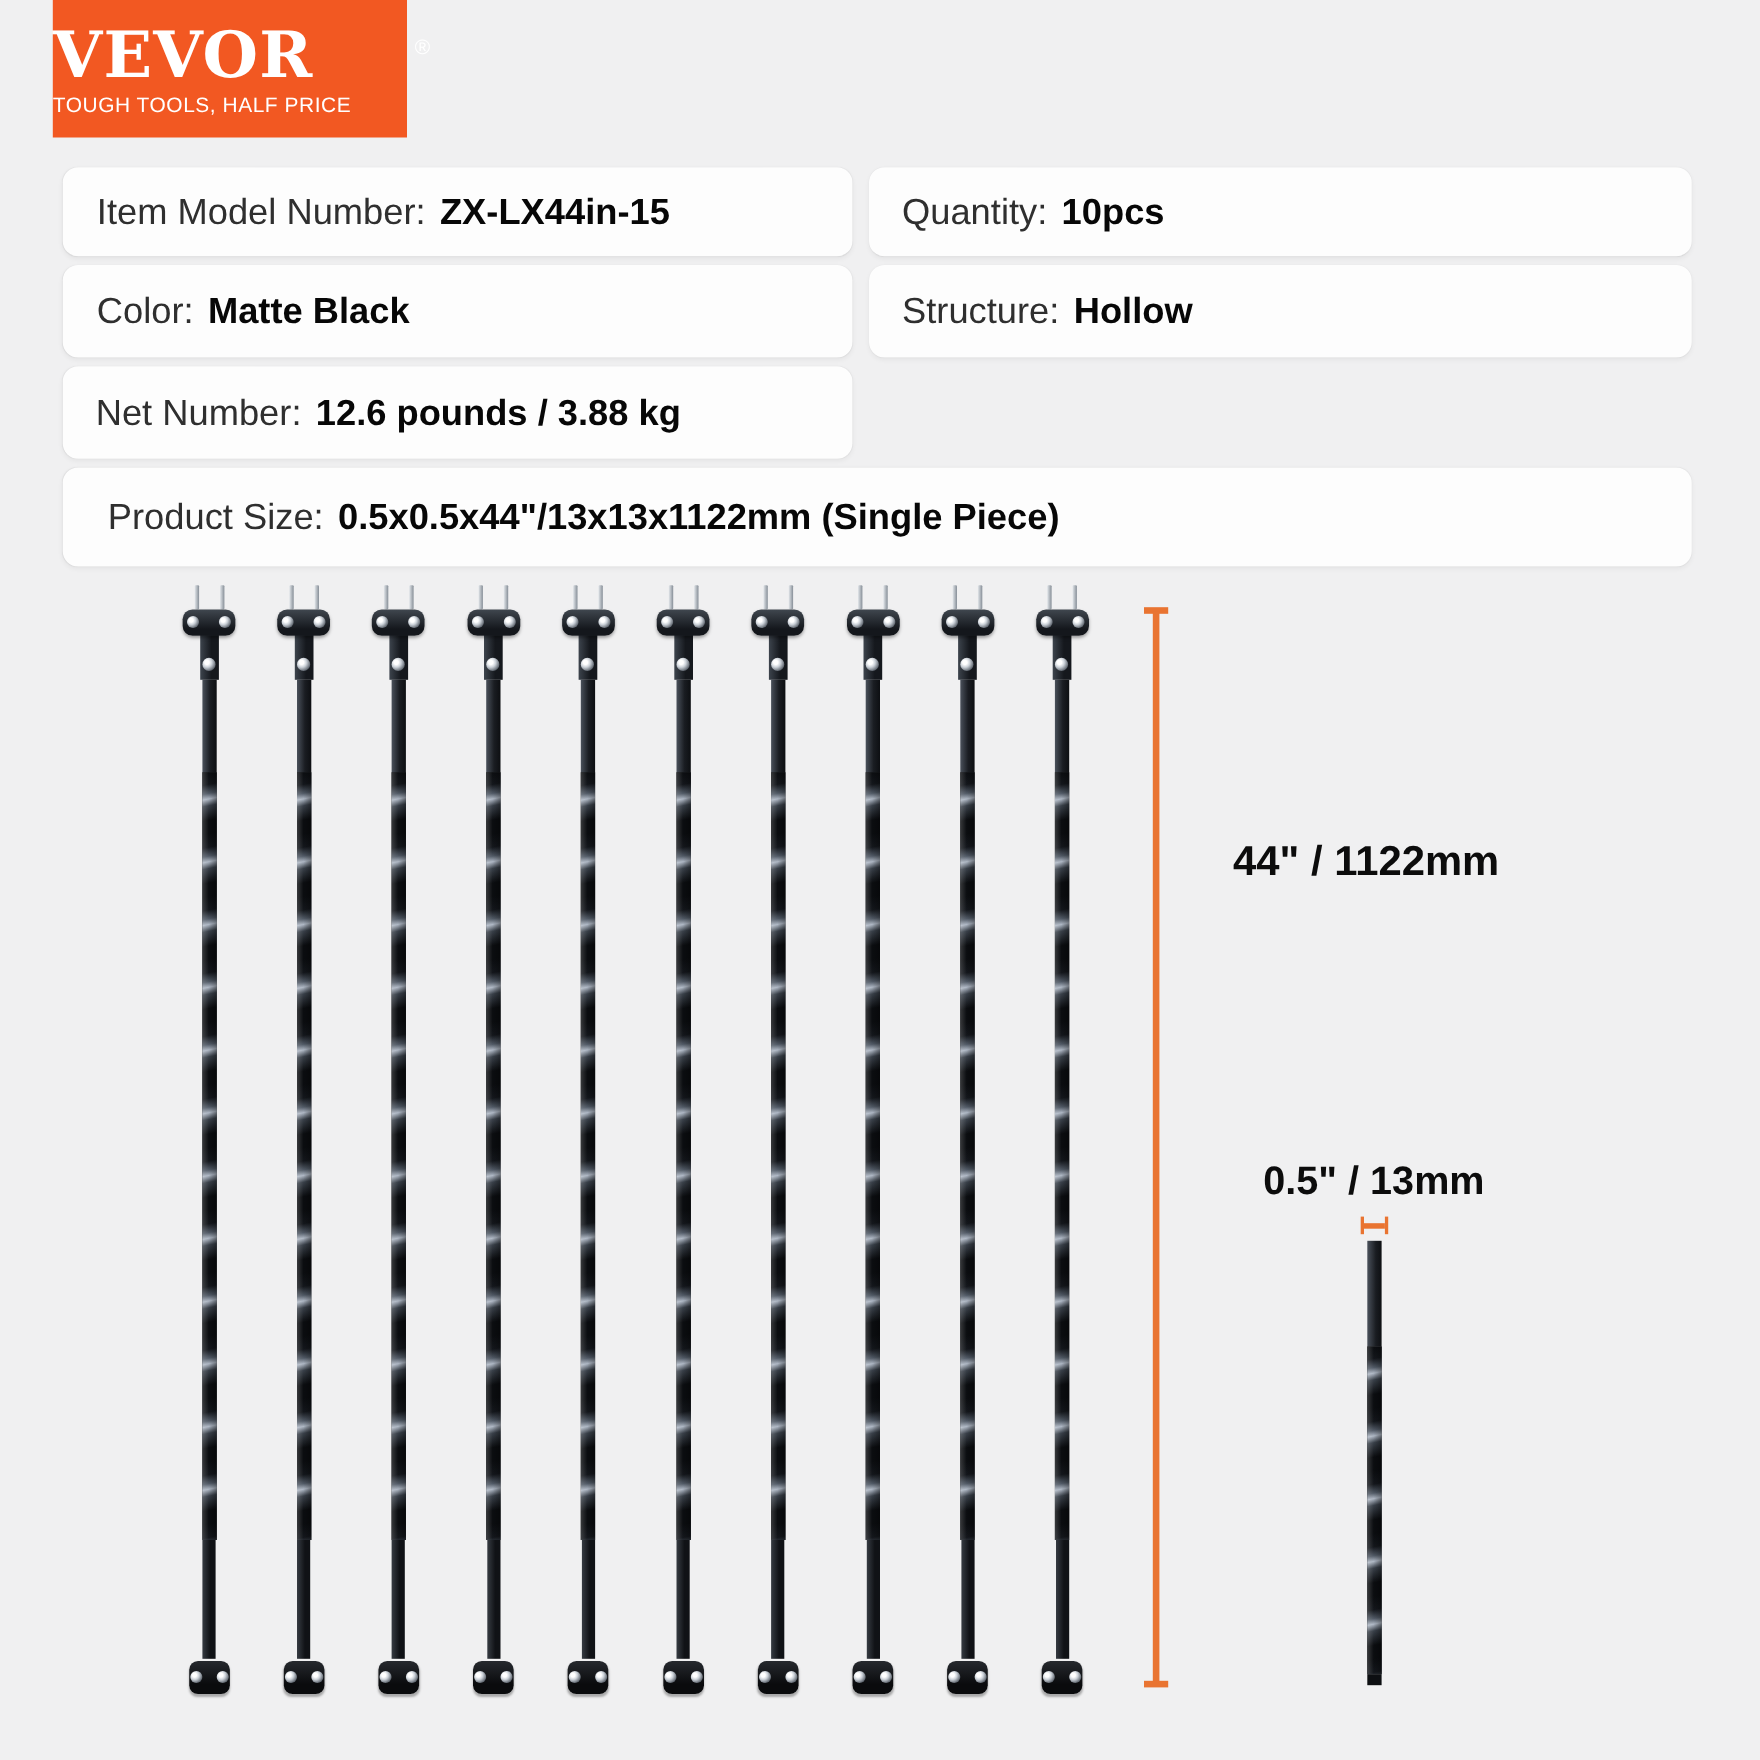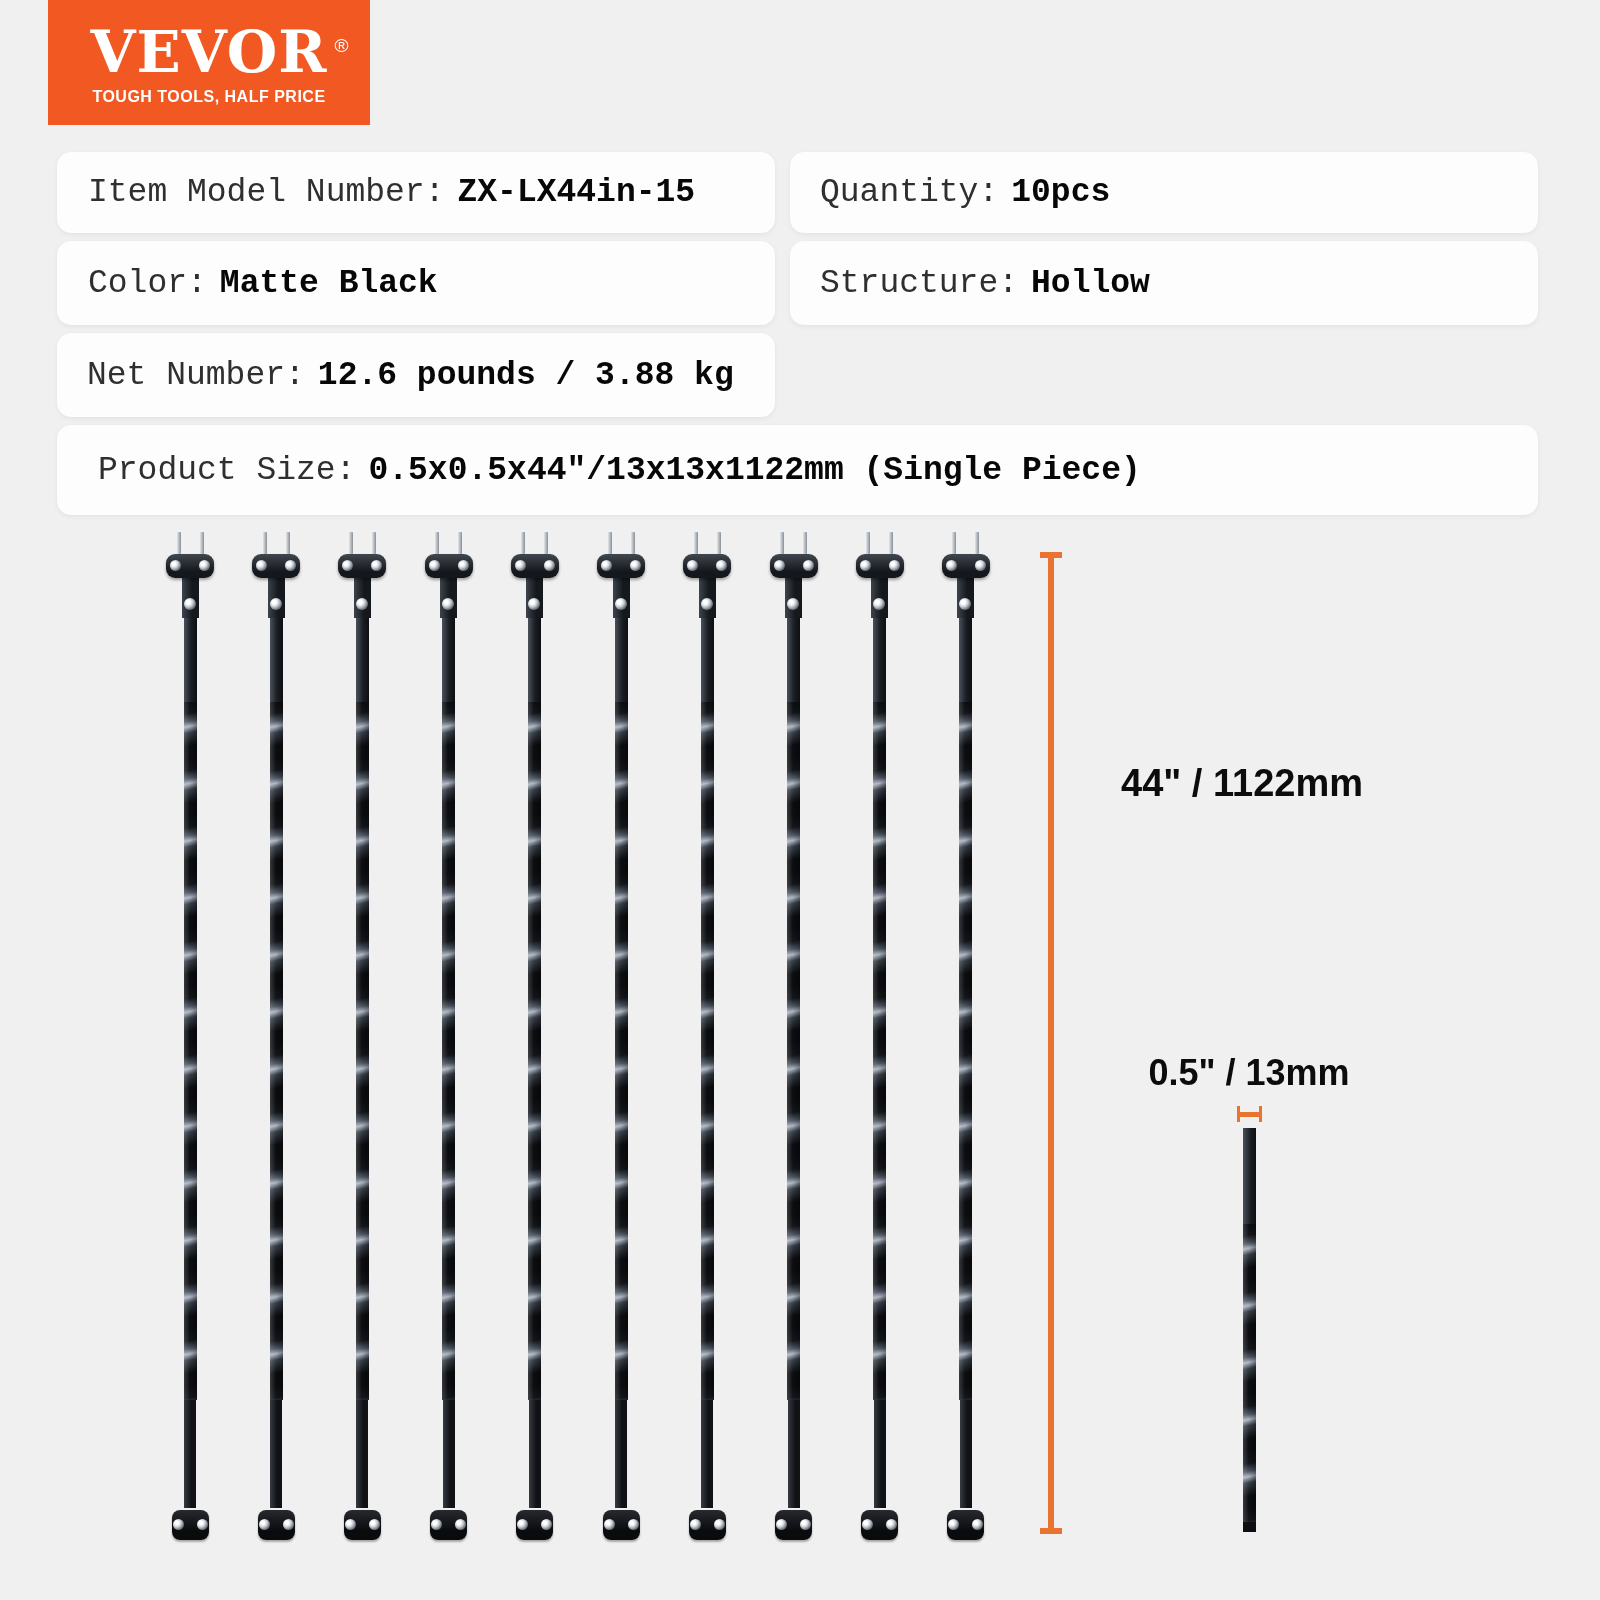--- a/index.html
+++ b/index.html
@@ -9,30 +9,30 @@
     --card-bg:#FDFDFD;
     --label-gray:#2F2F2F;
     --value-black:#070707;
   }
   *{margin:0;padding:0;box-sizing:border-box;}
   body{margin:0;background:#fff;font-family:"Liberation Sans",sans-serif;}
   .page{position:relative;width:1600px;height:1600px;background:var(--page-bg);overflow:hidden;}
 
   
   .logo{position:absolute;left:48px;top:0;width:322px;height:125px;background:var(--brand-orange);
-        display:flex;flex-direction:column;align-items:center;justify-content:center;padding-top:4px;}
+        display:flex;flex-direction:column;justify-content:center;padding-top:4px;}
   .logo-text{color:#fff;font-family:"DejaVu Serif",serif;font-weight:800;font-size:58px;line-height:58px;letter-spacing:1px;position:relative;}
   .logo-reg{position:absolute;top:-6px;right:-22px;font-size:19px;font-weight:400;font-family:"Liberation Sans",sans-serif;}
-  .logo-tagline{color:#fff;font-size:16px;font-weight:bold;letter-spacing:.5px;margin-top:7px;font-family:"Liberation Sans",sans-serif;}
+  .logo-tagline{color:#fff;font-size:19px;font-weight:normal;letter-spacing:.5px;margin-top:7px;font-family:"Liberation Sans",sans-serif;}
 
   
   .specs{position:absolute;left:57px;top:152px;width:1481px;
          display:grid;grid-template-columns:718px 748px;grid-template-rows:81px 84px 84px 90px;gap:8px 15px;}
   .card{background:var(--card-bg);border-radius:14px;display:flex;align-items:center;
-        box-shadow:0 2px 5px rgba(0,0,0,.05),0 0 1px rgba(0,0,0,.06);font-size:33px;font-family:Liberation Mono, monospace;}
+        box-shadow:0 2px 5px rgba(0,0,0,.05),0 0 1px rgba(0,0,0,.06);font-size:33px;}
   .card.left{padding-left:31px;}
   .card.right{padding-left:30px;}
   .card.full{grid-column:1 / 3;padding-left:41px;}
   .lbl{color:var(--label-gray);font-weight:400;white-space:pre;}
   .val{color:var(--value-black);font-weight:bold;margin-left:13px;white-space:pre;}
 
   
   .balusters{position:absolute;left:166px;top:532px;width:824px;height:1008px;
              display:flex;justify-content:space-between;}
   .baluster{position:relative;width:48px;height:100%;display:flex;flex-direction:column;align-items:center;}

